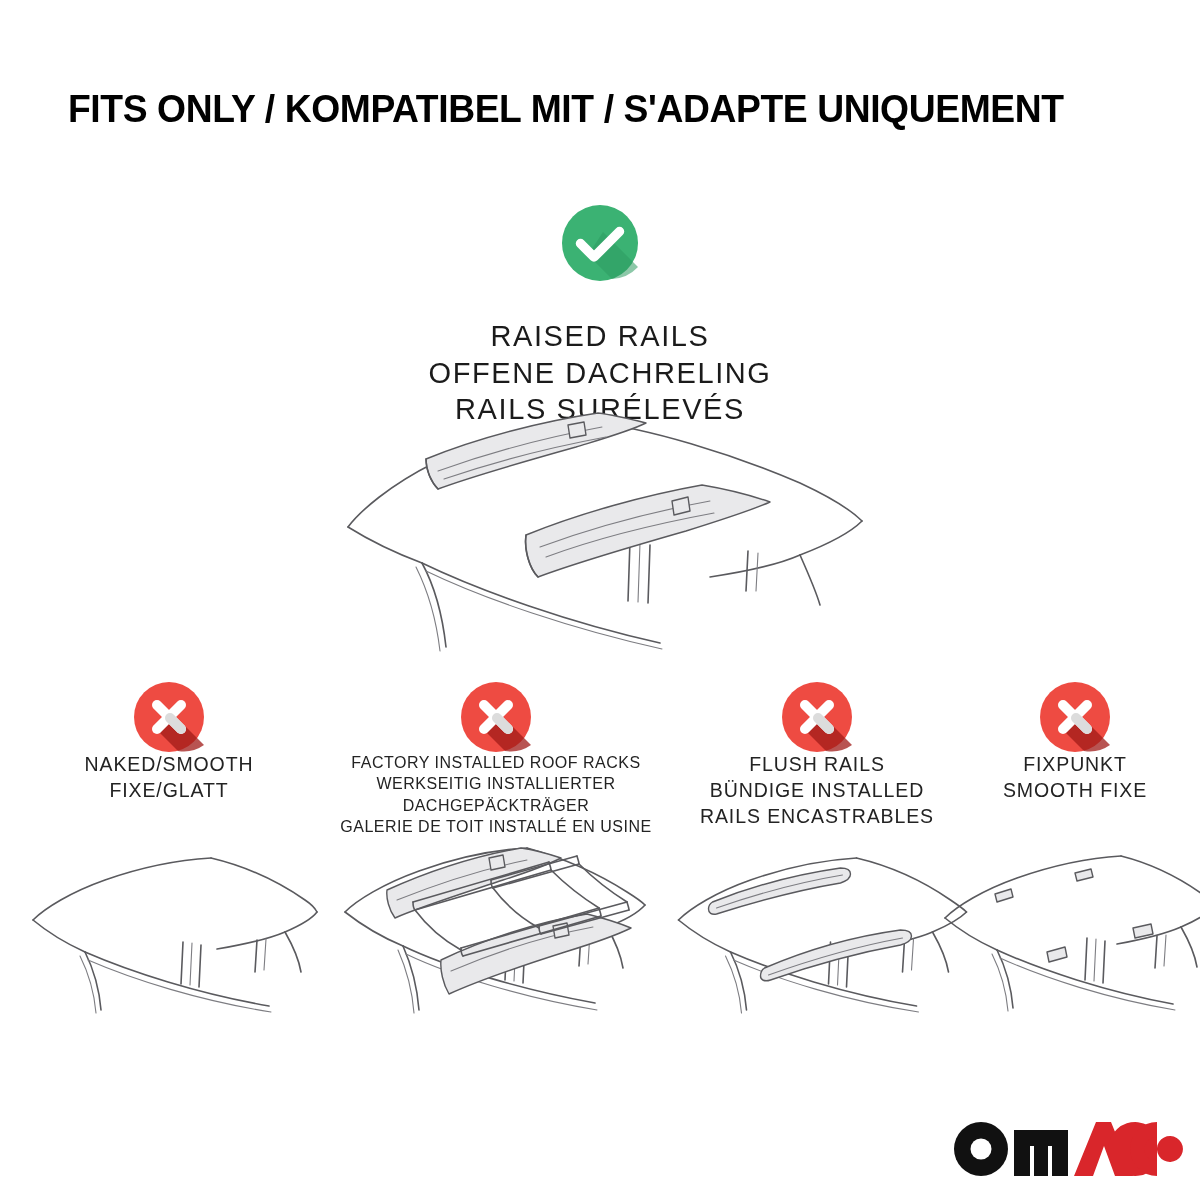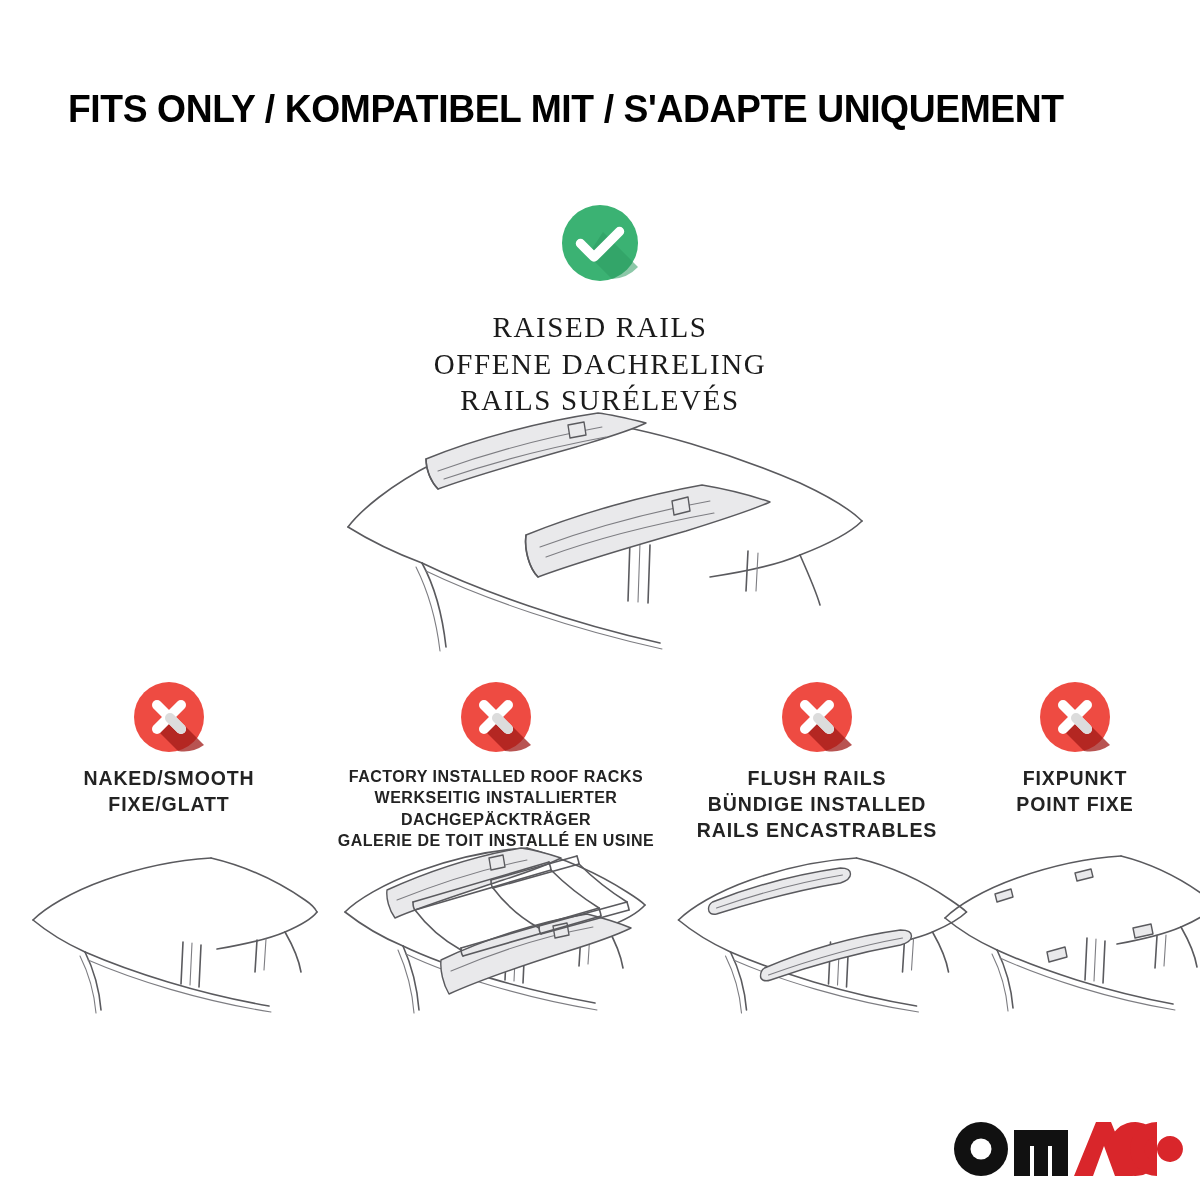--- a/index.html
+++ b/index.html
@@ -41,27 +41,26 @@
     width: 1200px;
     text-align: center;
   }
   .badge-ok {
     width: 76px;
     height: 76px;
     margin: 0 auto;
     position: relative;
   }
   .hero-labels {
-    margin-top: 28px;
+    margin-top: 37px;
     font-size: 29px;
     line-height: 1.26;
     letter-spacing: 1.6px;
     color: #1b1b1b;
     font-weight: 400;
-    font-family: Liberation Serif, serif;
   }
   .hero-labels div { white-space: nowrap; }
 
   .hero-art {
     position: absolute;
     left: 330px;
     top: 200px;
     width: 540px;
     height: 260px;
   }
@@ -84,26 +83,25 @@
   .col-2 { left: 672px; width: 290px; }
   .col-3 { left: 952px; width: 246px; }
 
   .badge-no {
     width: 70px;
     height: 70px;
     margin: 10px auto 0 auto;
     position: relative;
   }
   .col-caption {
-    margin-top: 14px;
     font-size: 19.5px;
     line-height: 1.33;
     letter-spacing: 0.9px;
     color: #232323;
-    font-weight: 700;
+    font-weight: 400;
   }
   .col-caption div { white-space: nowrap; }
   .col-1 .col-caption { font-size: 16px; letter-spacing: 0.5px; }
 
   .col-art {
     position: absolute;
     left: 50%;
     transform: translateX(-50%);
   }
   .col-0 .col-art { top: 178px; width: 300px; height: 180px; }
@@ -370,21 +368,21 @@
         <path d="M35 28 L70 63 A35 35 0 0 1 44 69 L24 49 Z" fill="#A01B18" opacity="0.75"></path>
         <g stroke="#ffffff" stroke-width="10" stroke-linecap="round">
           <line x1="23" y1="23" x2="47" y2="47"></line>
           <line x1="47" y1="23" x2="23" y2="47"></line>
         </g>
         <line x1="36" y1="36" x2="47" y2="47" stroke="#dcdcdc" stroke-width="10" stroke-linecap="round"></line>
       </svg>
     </div>
     <div class="col-caption">
       <div>FIXPUNKT</div>
-      <div>POINT FIXE</div>
+      <div>SMOOTH FIXE</div>
     </div>
     <div class="col-art">
       <svg viewBox="0 0 280 180" width="280" height="180">
         <path class="ln" d="M10 68 C22 56 48 40 82 28 C116 16 152 8 186 6"></path>
         <path class="ln" d="M186 6 C218 14 248 30 270 46 C274 49 278 53 279 56"></path>
         <path class="ln" d="M279 56 C272 65 260 71 246 77"></path>
         <path class="ln" d="M10 68 C22 78 40 90 62 100"></path>
         <path class="ln" d="M62 100 C70 116 76 134 78 158"></path>
         <path class="ln-t" d="M57 104 C65 120 71 138 73 161"></path>
         <path class="ln" d="M62 100 C106 120 172 142 238 154"></path>

